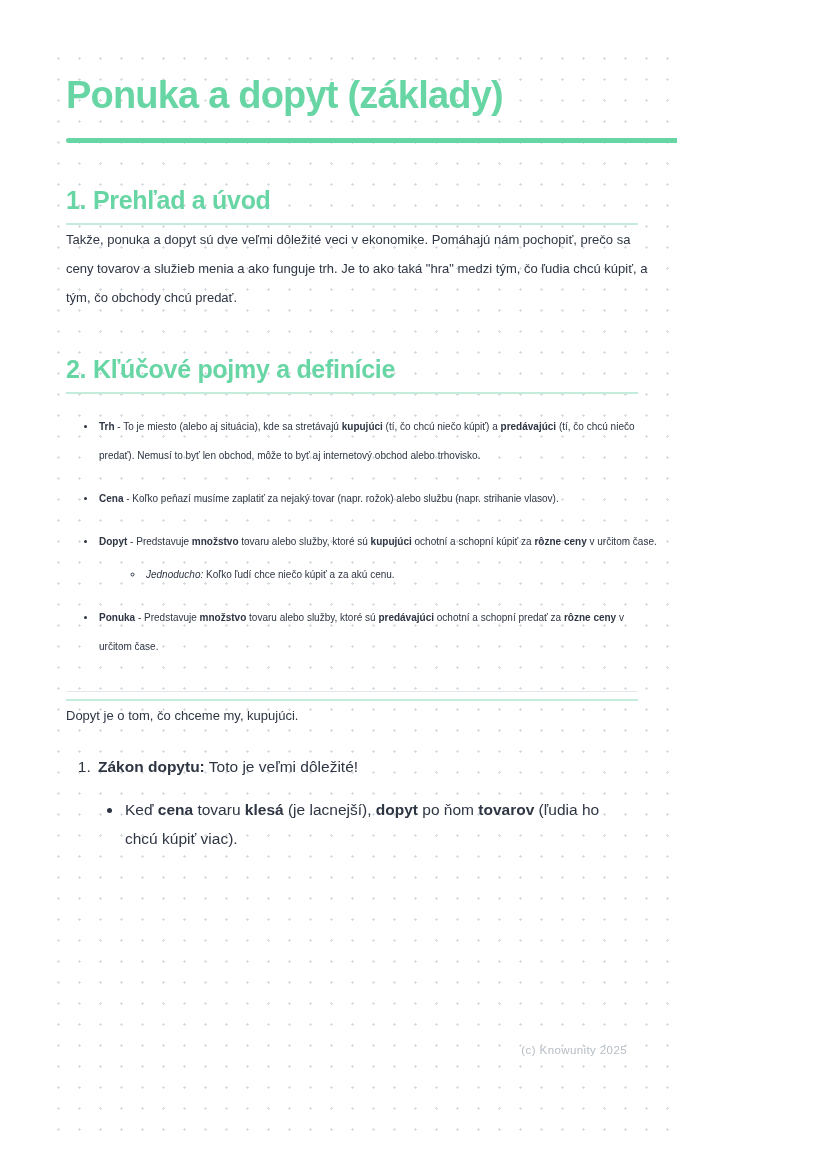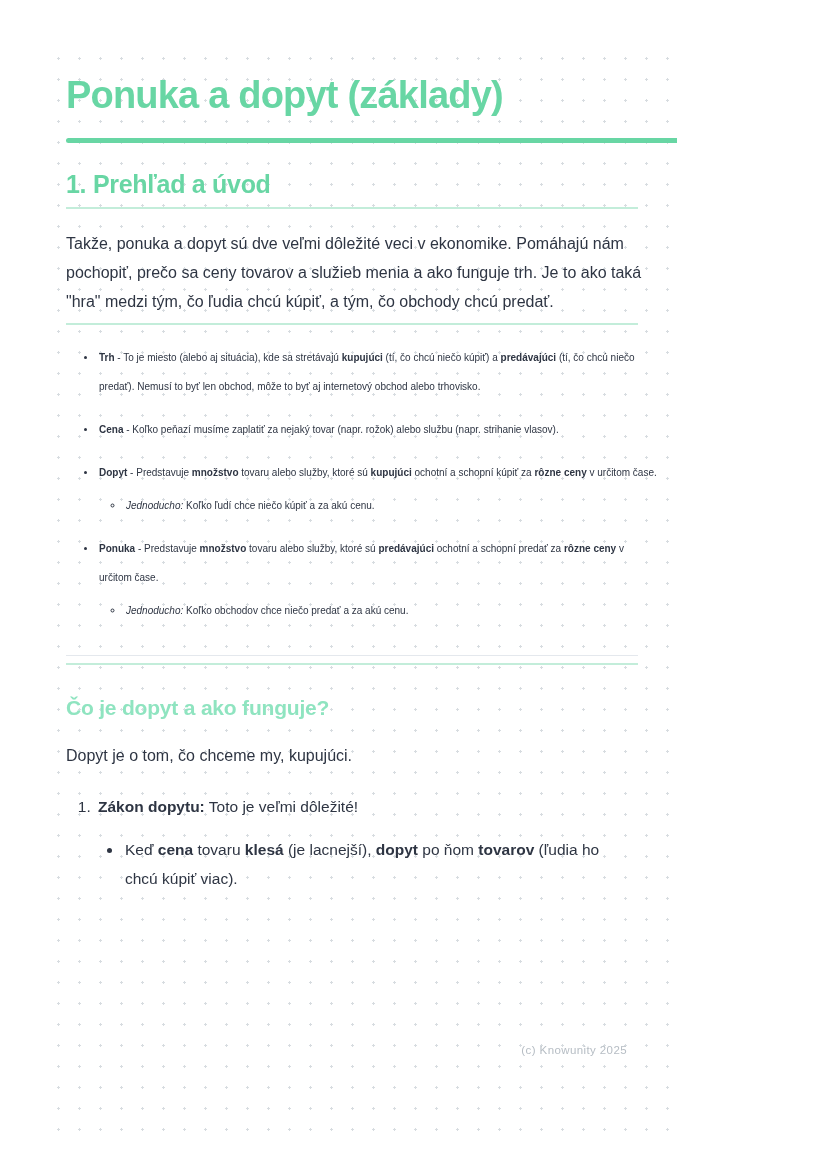--- a/index.html
+++ b/index.html
@@ -57,21 +57,21 @@
     color: var(--accent);
   }
   .title-rule {
     margin-top: 20px;
     width: 650px;
     height: 5px;
     border-radius: 3px;
     background: var(--accent);
   }
   h2 {
-    margin-top: 26px;
+    margin-top: 42px;
     font-size: 25px;
     line-height: 31px;
     font-weight: 700;
     letter-spacing: -0.3px;
     color: var(--accent);
   }
   .h2-rule {
     margin-top: 7px;
     width: 572px;
     height: 2px;
@@ -79,41 +79,40 @@
   }
   h3 {
     margin-top: 30px;
     font-size: 21px;
     line-height: 26px;
     font-weight: 700;
     letter-spacing: -0.2px;
     color: var(--accent-light);
   }
   p {
-    margin-top: 20px;
-    font-size: 16px;
+    font-size: 13px;
     line-height: 29px;
   }
   strong { font-weight: 700; }
   em { font-style: italic; }
   ul.main {
     margin-top: 18px;
     padding-left: 31px;
     list-style: disc;
     font-size: 10px;
     line-height: 29px;
   }
   ul.main > li { margin-bottom: 14px; padding-left: 2px; }
   ul.main > li:last-child { margin-bottom: 0; }
   ul.sub {
     margin-top: 4px;
     padding-left: 25px;
     list-style: circle;
   }
-  ul.sub > li { padding-left: 2px; }
+  ul.sub > li { padding-left: 2px; margin-left: 20px; }
   hr.divider {
     border: none;
     border-top: 1px solid var(--divider);
     width: 572px;
     margin-top: 30px;
   }
   ol.main {
     margin-top: 22px;
     padding-left: 29px;
     list-style: decimal;
@@ -142,34 +141,32 @@
 
 <div class="page" style="--accent: #68d6a4; --accent-light: #8fe4c0; --rule-light: #c3edda; --divider: #e4e8ed; --text: #2e3543; --dot: #d7dce0; --dot2: #e6dbdb; --strip-bg: #ebf8f2; --strip-line: #c9eedd; --footer-color: #b6bdc4;">
   <div class="strip"></div>
   <div class="dots"></div>
   <main id="content" class="content">
       <h1>Ponuka a dopyt (základy)</h1>
       <div class="title-rule"></div>
       <h2>1. Prehľad a úvod</h2>
       <div class="h2-rule"></div>
       <p><span>Takže, ponuka a dopyt sú dve veľmi dôležité veci v ekonomike. Pomáhajú nám pochopiť, prečo sa ceny tovarov a služieb menia a ako funguje trh. Je to ako taká "hra" medzi tým, čo ľudia chcú kúpiť, a tým, čo obchody chcú predať.</span></p>
+      <h2>2. Kľúčové pojmy a definície</h2>
       <div class="h2-rule"></div>
       <ul class="main">
         <li><strong>Trh</strong><span> - To je miesto (alebo aj situácia), kde sa stretávajú </span><strong>kupujúci</strong><span> (tí, čo chcú niečo kúpiť) a </span><strong>predávajúci</strong><span> (tí, čo chcú niečo predať). Nemusí to byť len obchod, môže to byť aj internetový obchod alebo trhovisko.</span></li>
         <li><strong>Cena</strong><span> - Koľko peňazí musíme zaplatiť za nejaký tovar (napr. rožok) alebo službu (napr. strihanie vlasov).</span></li>
         <li><strong>Dopyt</strong><span> - Predstavuje </span><strong>množstvo</strong><span> tovaru alebo služby, ktoré sú </span><strong>kupujúci</strong><span> ochotní a schopní kúpiť za </span><strong>rôzne ceny</strong><span> v určitom čase.</span><ul class="sub">
             <li><em>Jednoducho:</em><span> Koľko ľudí chce niečo kúpiť a za akú cenu.</span></li>
           </ul></li>
-        <li><strong>Ponuka</strong><span> - Predstavuje </span><strong>množstvo</strong><span> tovaru alebo služby, ktoré sú </span><strong>predávajúci</strong><span> ochotní a schopní predať za </span><strong>rôzne ceny</strong><span> v určitom čase.</span><ul class="sub">
-            <li><em>Jednoducho:</em><span> Koľko obchodov chce niečo predať a za akú cenu.</span></li>
-          </ul></li>
+        <li><strong>Ponuka</strong><span> - Predstavuje </span><strong>množstvo</strong><span> tovaru alebo služby, ktoré sú </span><strong>predávajúci</strong><span> ochotní a schopní predať za </span><strong>rôzne ceny</strong><span> v určitom čase.</span></li>
       </ul>
       <hr class="divider">
       <div class="h2-rule"></div>
-      <h3>Čo je dopyt a ako funguje?</h3>
       <p><span>Dopyt je o tom, čo chceme my, kupujúci.</span></p>
       <ol class="main">
         <li><strong>Zákon dopytu:</strong><span> Toto je veľmi dôležité!</span><ul class="nested">
             <li><span>Keď </span><strong>cena</strong><span> tovaru </span><strong>klesá</strong><span> (je lacnejší), </span><strong>dopyt</strong><span> po ňom </span><strong>tovarov</strong><span> (ľudia ho chcú kúpiť viac).</span></li>
           </ul></li>
       </ol>
     </main>
   <div class="footer">(c) Knowunity 2025</div>
 </div>
 

